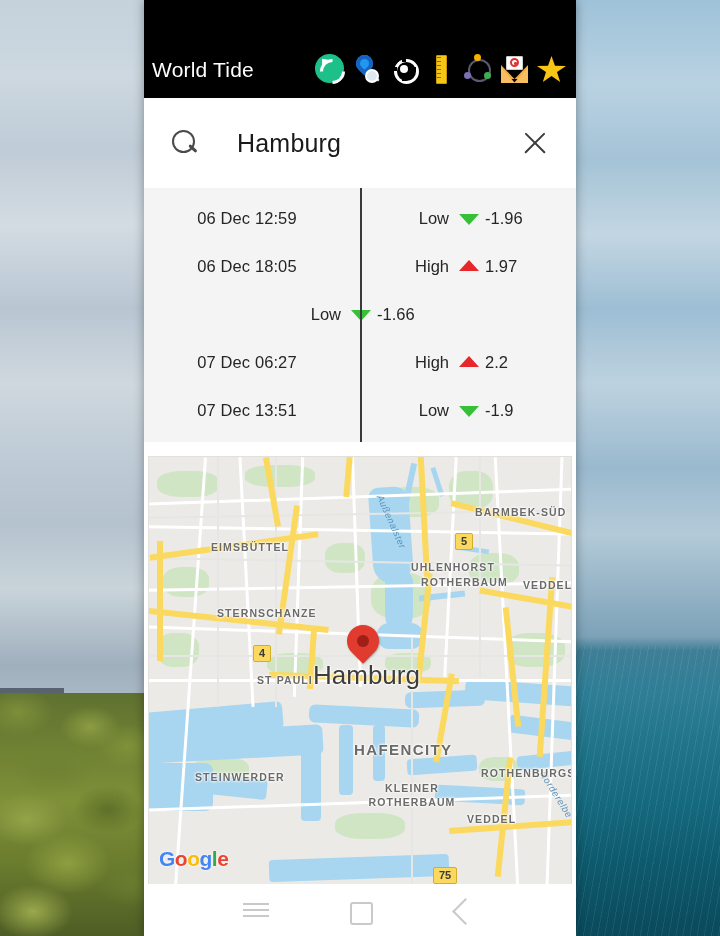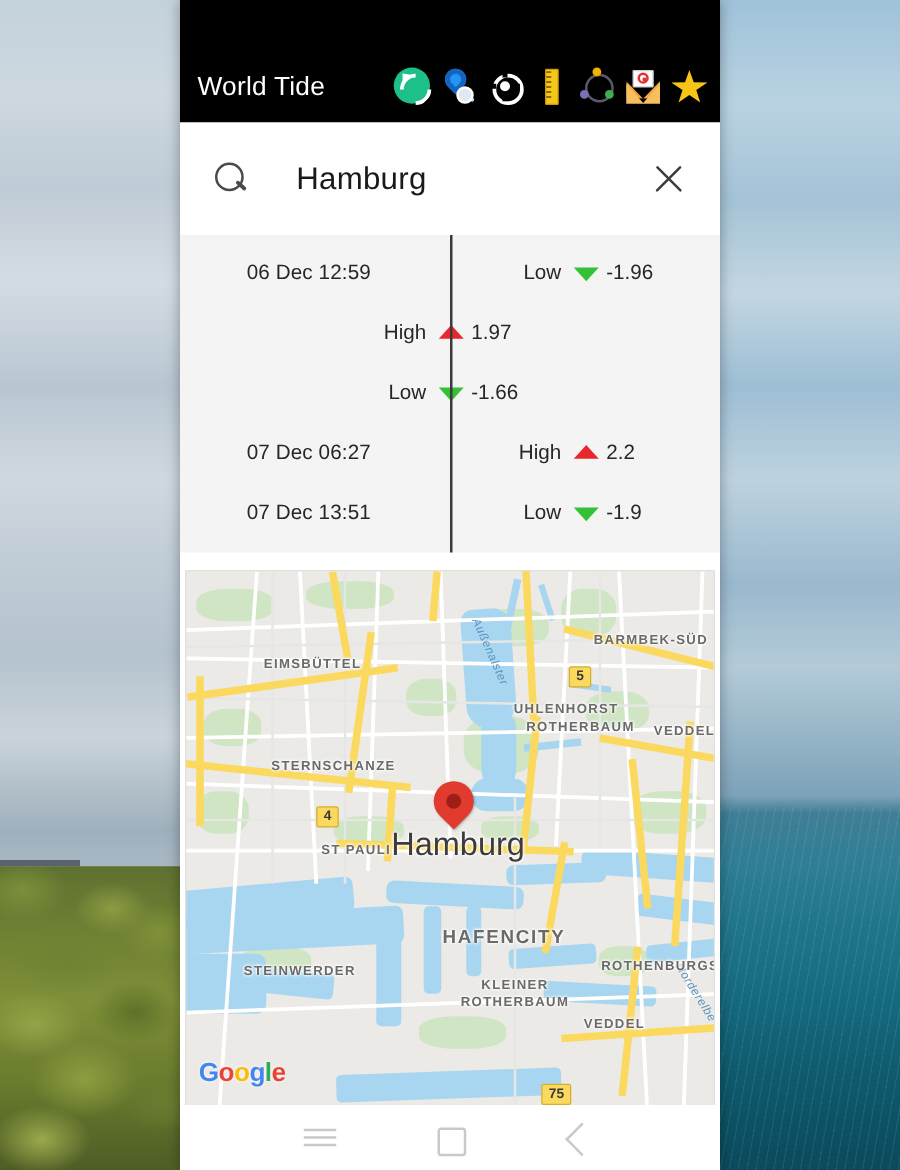--- a/index.html
+++ b/index.html
@@ -62,21 +62,21 @@
   #phone {
     position:absolute; left:144px; top:0; width:432px; height:936px;
     background:#fff;
     box-shadow:0 0 10px rgba(0,0,0,.35);
     overflow:hidden;
   }
 
   
   .appbar {
     height:98px; background:#000; display:flex; align-items:flex-end;
-    padding:0 10px 14px 10px;
+    padding:0 10px 14px 4px;
   }
   .app-title {
     color:#fff; font-size:21px; letter-spacing:.2px;
     margin-left:4px; margin-bottom:2px; white-space:nowrap;
   }
   .appbar-icons { margin-left:auto; display:flex; align-items:center; gap:8px; margin-bottom:1px; }
   .ticon { width:29px; height:29px; position:relative; display:block; flex:0 0 auto; }
 
   
   .ic-sync { border-radius:50%; background:#1ec08a; }
@@ -336,20 +336,21 @@
     <div class="tide-row">
       <div class="tide-when">06 Dec 12:59</div>
       <div class="tide-val">
         <span class="tide-label">Low</span>
         <span class="tri down"></span>
         <span class="tide-num">-1.96</span>
       </div>
     </div>
 
     <div class="tide-row">
+      <div class="tide-when">06 Dec 18:05</div>
       <div class="tide-val">
         <span class="tide-label">High</span>
         <span class="tri up"></span>
         <span class="tide-num">1.97</span>
       </div>
     </div>
 
     <div class="tide-row">
       <div class="tide-val">
         <span class="tide-label">Low</span>
@@ -459,21 +460,21 @@
       <div class="road-y" style="left:300px;top:60px;  width:140px;height:6px; transform:rotate(14deg);"></div>
       <div class="road-y" style="left:330px;top:140px; width:110px;height:6px; transform:rotate(10deg);"></div>
       <div class="road-y" style="left:360px;top:150px; width:6px; height:120px; transform:rotate(-6deg);"></div>
       <div class="road-y" style="left:394px;top:120px; width:6px; height:180px; transform:rotate(4deg);"></div>
       <div class="road-y" style="left:300px;top:366px; width:140px;height:6px; transform:rotate(-4deg);"></div>
       <div class="road-y" style="left:352px;top:300px; width:6px; height:120px; transform:rotate(6deg);"></div>
 
       <div class="m-water-label" style="left:236px; top:36px; transform:rotate(66deg); transform-origin:left top;">Außenalster</div>
       <div class="m-water-label" style="left:398px; top:312px; transform:rotate(58deg); transform-origin:left top;">Norderelbe</div>
 
-      <div class="m-label" style="left:62px;  top:68px;text-align:center;">EIMSBÜTTEL</div>
+      <div class="m-label" style="left:62px;  top:84px;text-align:center;">EIMSBÜTTEL</div>
       <div class="m-label" style="left:272px; top:119px;">ROTHERBAUM</div>
       <div class="m-label" style="left:68px;  top:150px;">STERNSCHANZE</div>
       <div class="m-label" style="left:326px; top:49px;">BARMBEK-SÜD</div>
       <div class="m-label" style="left:262px; top:104px;">UHLENHORST</div>
       <div class="m-label" style="left:374px; top:122px;">VEDDEL</div>
       <div class="m-label" style="left:108px; top:217px;">ST PAULI</div>
       <div class="m-label big" style="left:164px; top:203px;">Hamburg</div>
       <div class="m-label" style="left:205px; top:284px; font-size:15px; letter-spacing:1.4px;">HAFENCITY</div>
       <div class="m-label" style="left:46px;  top:314px;">STEINWERDER</div>
       <div class="m-label" style="left:218px; top:324px; width:90px; white-space:normal; text-align:center; line-height:1.35;">KLEINER ROTHERBAUM</div>

